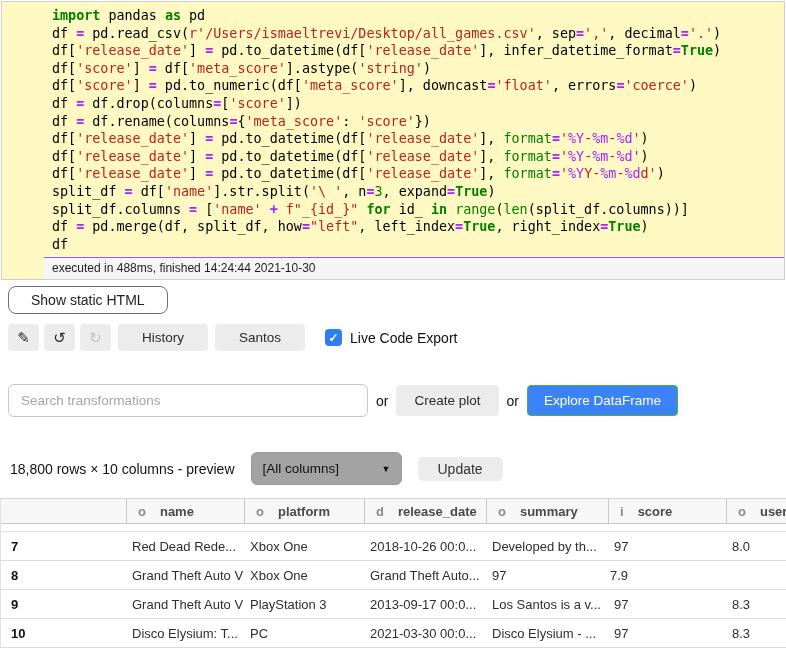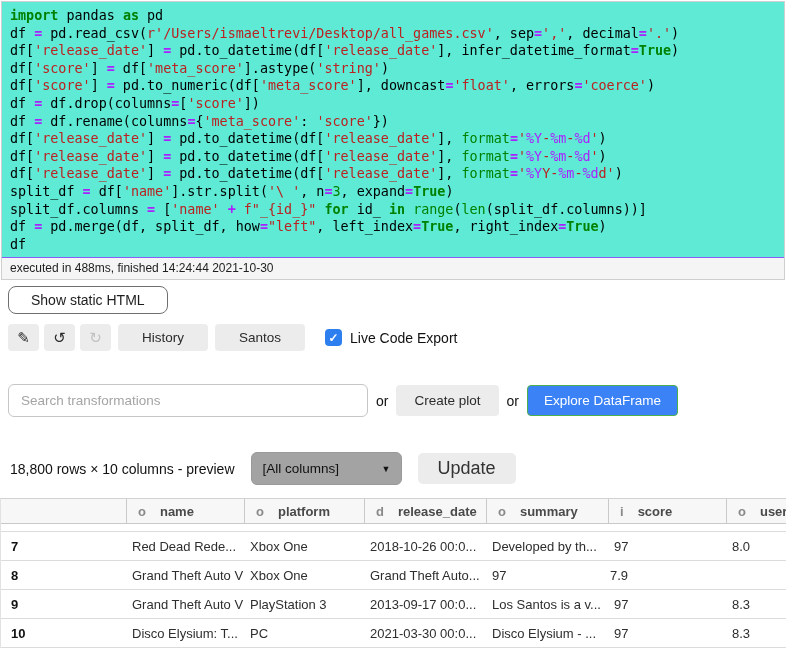--- a/index.html
+++ b/index.html
@@ -1,20 +1,20 @@
 <!DOCTYPE html>
 <html><head>
 <meta charset="utf-8">
 <style>
   * { margin:0; padding:0; box-sizing:border-box; }
   html,body { width:786px; height:648px; background:#fff; overflow:hidden;
               font-family:"Liberation Sans", sans-serif; color:#111; }
 
   
-  .code-cell { margin:1px 1px 0 1px; border:1px solid #cfcfcf; background:#5eead4; }
+  .code-cell { margin:1px 1px 0 1px; border:1px solid #cfcfcf; background:#fef9c3;padding-left:42px; }
   .code-area { padding:5px 8px 4px 8px;
                font-family:"DejaVu Sans Mono", monospace;
                font-size:13.4px; line-height:17.6px; white-space:pre; }
   .code-line { height:17.6px; }
   .tk-p { color:#000; }
   .tk-k { color:#008000; font-weight:bold; }
   .tk-b { color:#008000; }
   .tk-n { color:#008000; }
   .tk-s { color:#BA2121; }
   .tk-o { color:#AA22FF; font-weight:bold; }
@@ -55,22 +55,22 @@
                padding:0 16px; font-size:13.5px; color:#fff; cursor:pointer; }
 
   
   .preview-row { margin:35px 0 0 10px; display:flex; align-items:center; height:33px; }
   .preview-summary { font-size:14px; color:#111; }
   .select-box { margin-left:16px; width:151px; height:33px; border:1px solid #9a9a9a;
                 border-radius:6px; background:#a3a3a3; display:flex; align-items:center;
                 justify-content:space-between; padding:0 10px 0 11px; font-size:13.5px;
                 color:#111; cursor:pointer; }
   .caret { font-size:9px; color:#111; }
-  .btn-update { margin-left:16px; height:31px; background:#ececec; border:none;
-                border-radius:5px; padding:0 20px; font-size:18px; color:#333; cursor:pointer; }
+  .btn-update { margin-left:16px; height:24px; background:#ececec; border:none;
+                border-radius:5px; padding:0 20px; font-size:14px; color:#333; cursor:pointer; }
 
   
   .table-wrap { margin-top:13px; width:786px; height:156px; overflow:hidden;
                 border-top:1px solid #d2d2d2; border-left:1px solid #e2e2e2; }
   .t-head { display:flex; height:25px; background:#f7f7f7; border-bottom:1px solid #c9c9c9; }
   .t-hcell { display:flex; align-items:center; border-left:1px solid #c9c9c9;
              padding-left:11px; overflow:hidden; white-space:nowrap; }
   .t-hcell.first { border-left:none; }
   .t-dtype { color:#8a8a8a; font-size:13px; font-weight:600; margin-right:14px; }
   .t-hlabel { color:#4a4a4a; font-size:13px; font-weight:600; }

